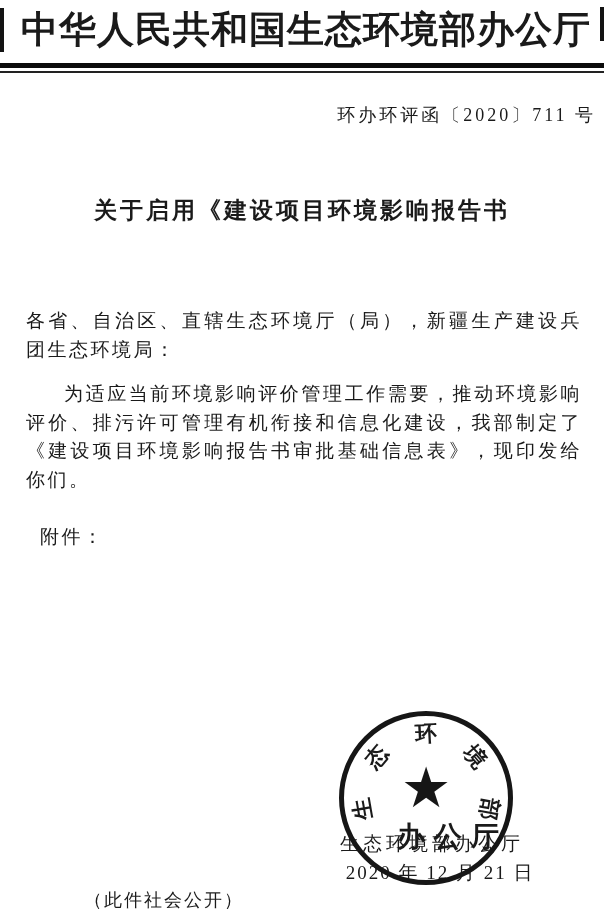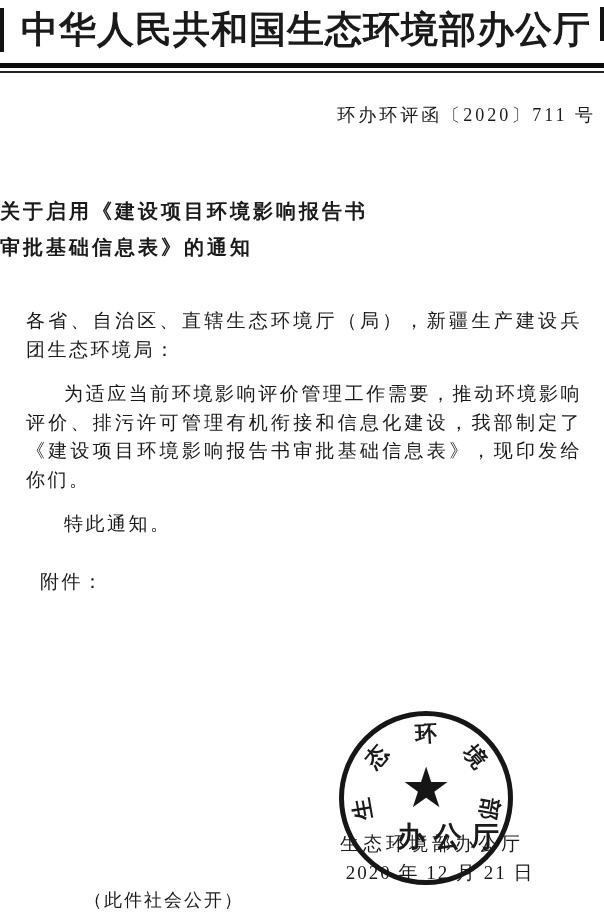--- a/index.html
+++ b/index.html
@@ -22,22 +22,22 @@
   .header-divider .bar-thick{height:5px;background:#0b0b0b;}
   .header-divider .bar-thin{height:2px;background:#222;margin-top:3px;}
   
   .doc-number{
     position:absolute;top:103px;right:8px;
     font-size:18px;letter-spacing:3px;white-space:nowrap;
   }
   
   .doc-title{
     position:absolute;top:193px;left:0;right:0;
-    text-align:left;font-weight:bold;
-    font-size:20px;line-height:36px;letter-spacing:3px;
+    text-align:center;font-weight:bold;
+    font-size:23px;line-height:36px;letter-spacing:3px;
   }
   
   .doc-body{
     position:absolute;top:291px;left:10px;width:588px;
     font-size:19px;line-height:28.5px;letter-spacing:2.5px;
     text-align:justify;
   }
   .doc-body p{margin:16px;}
   .doc-body p.indent{text-indent:2em;}
   .attachments{
@@ -99,27 +99,25 @@
 
 <div class="header-divider">
   <div class="bar-thick"></div>
   <div class="bar-thin"></div>
 </div>
 
 <div class="doc-number">环办环评函〔2020〕711 号</div>
 
 <div class="doc-title">
   <div>关于启用《建设项目环境影响报告书</div>
-  <div>审批基础信息表》的通知</div>
 </div>
 
 <div class="doc-body">
   <p>各省、自治区、直辖生态环境厅（局），新疆生产建设兵团生态环境局：</p>
   <p class="indent">为适应当前环境影响评价管理工作需要，推动环境影响评价、排污许可管理有机衔接和信息化建设，我部制定了《建设项目环境影响报告书审批基础信息表》，现印发给你们。</p>
-  <p class="indent">特此通知。</p>
 
   <div class="attachments">
     <span class="att-label">附件：</span>
   </div>
 </div>
 
 <div class="seal">
   <span class="arc-char" style="left:6px;top:80px;transform:rotate(-100deg);">生</span>
   <span class="arc-char" style="left:20px;top:28px;transform:rotate(-50deg);">态</span>
   <span class="arc-char" style="left:69px;top:5px;transform:rotate(-3deg);">环</span>

